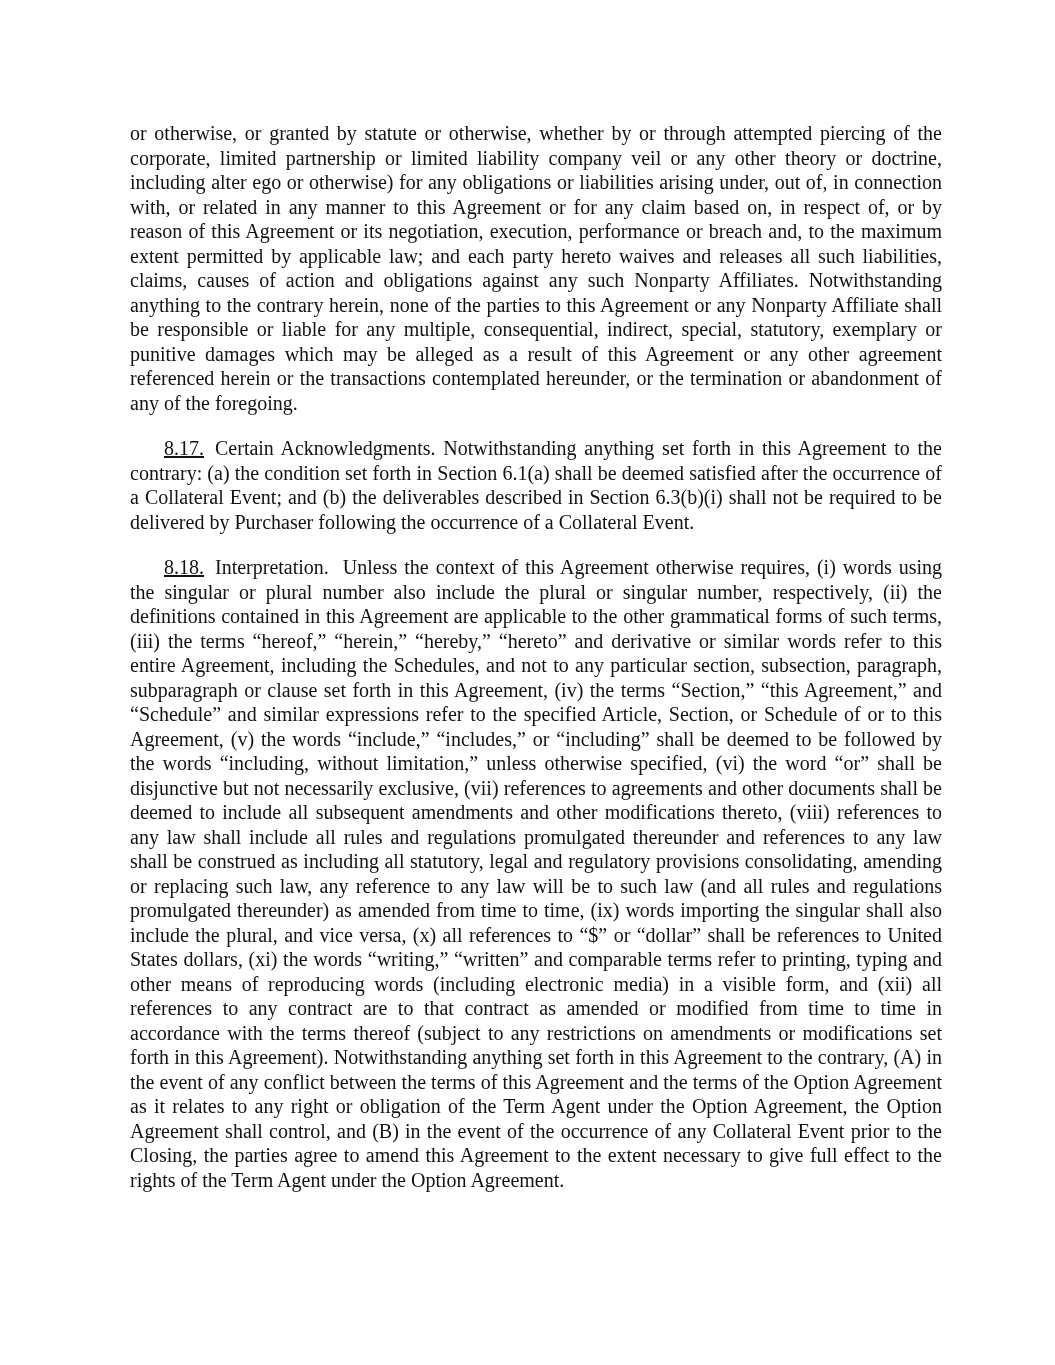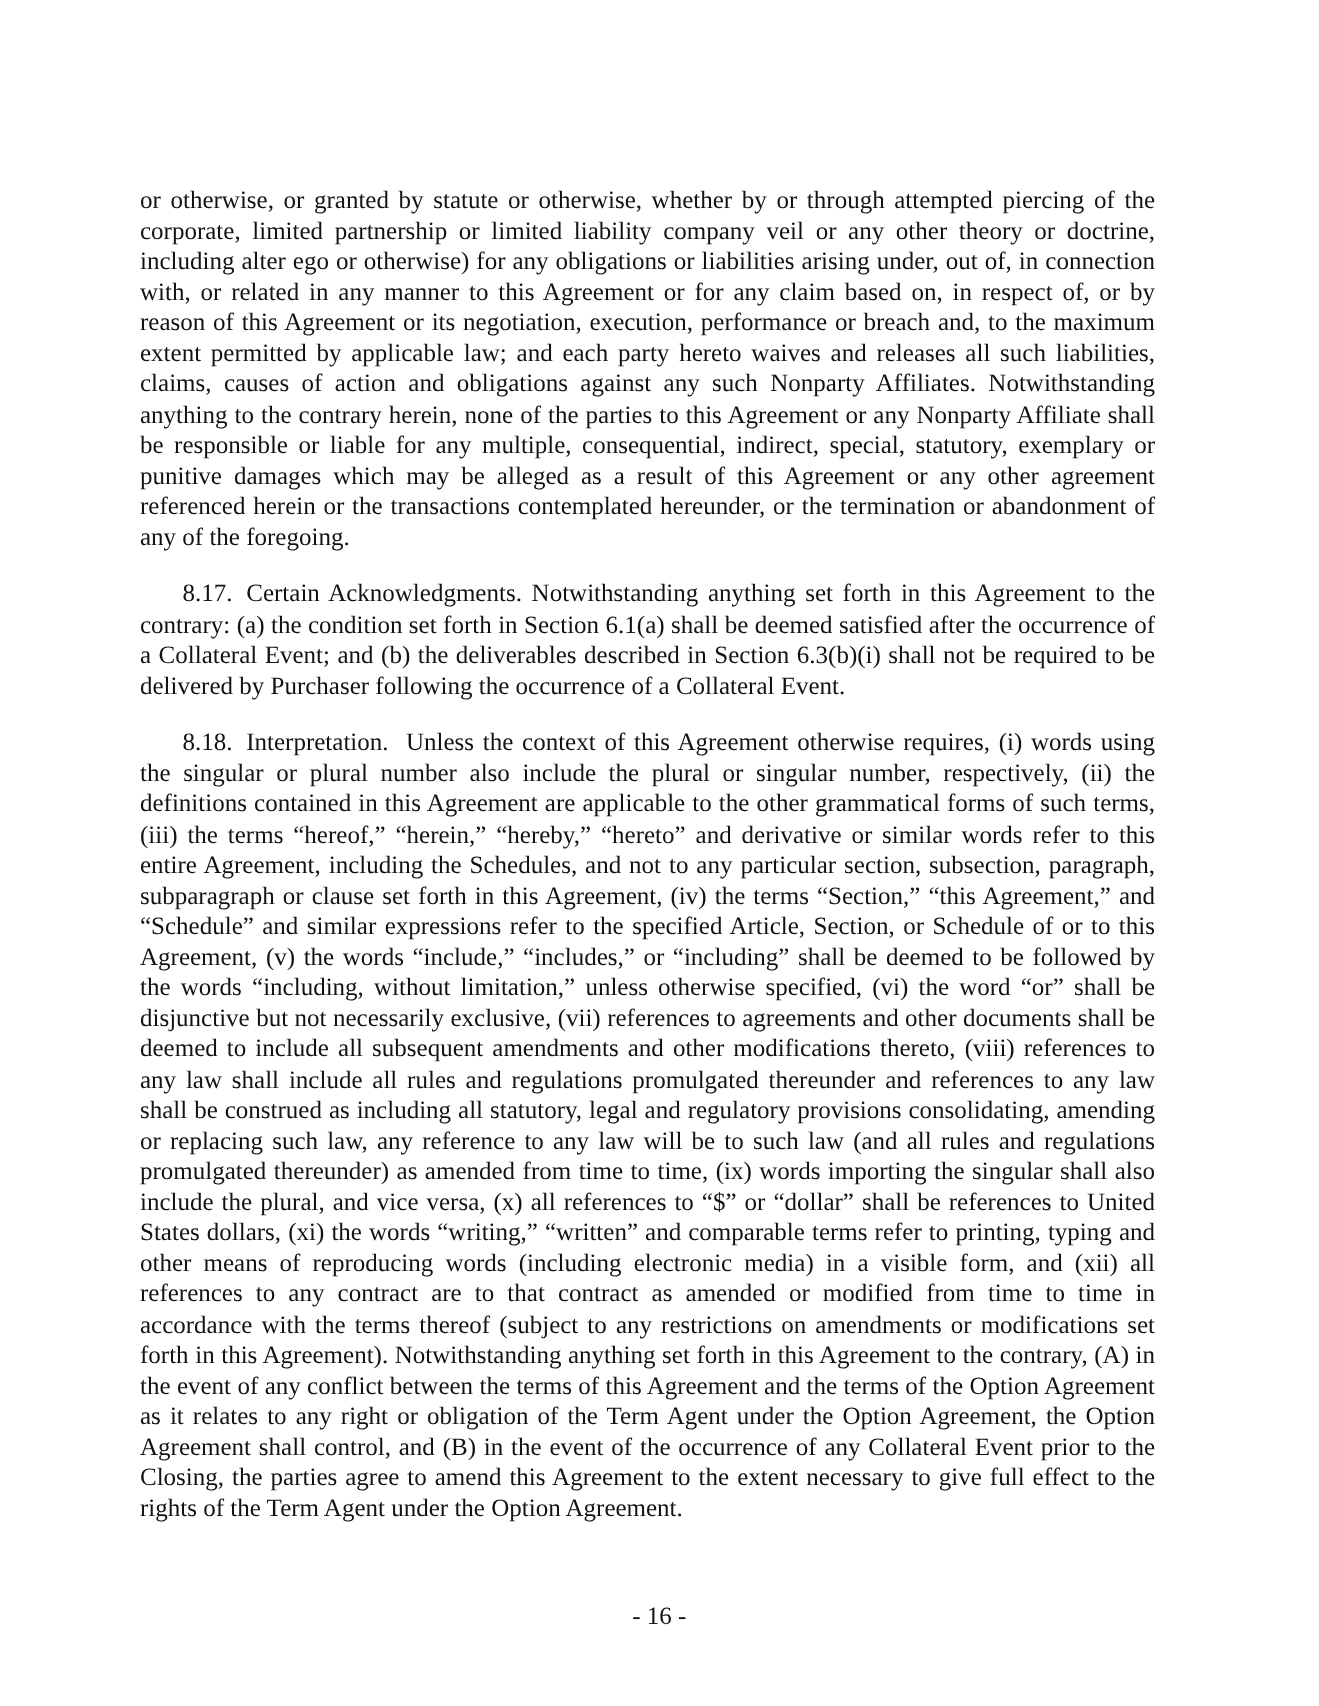--- a/index.html
+++ b/index.html
@@ -11,36 +11,36 @@
     position: relative;
     width: 1055px;
     height: 1365px;
     background: #ffffff;
     color: #121212;
     font-family: "Liberation Serif", "DejaVu Serif", serif;
     overflow: hidden;
   }
   .body-text {
     position: absolute;
-    left: 112px;
+    left: 130px;
     top: 121px;
     width: 812px;
     font-size: 20px;
     line-height: 24.5px;
     text-align: justify;
-    margin-top: 27px;
   }
   .para {
     margin: 0 0 21px 0;
   }
   .para.indent {
     text-indent: 34px;
   }
   .secnum {
     margin-right: 11px;
+    text-decoration: underline;
   }
   .u {
   }
   .page-footer {
     position: absolute;
     left: 0;
     top: 1281px;
     width: 1055px;
     text-align: center;
     font-size: 20px;
@@ -55,17 +55,14 @@
   <main class="body-text">
 
     <p class="para"><span>or otherwise, or granted by statute or otherwise, whether by or through attempted piercing of the corporate, limited partnership or limited liability company veil or any other theory or doctrine, including alter ego or otherwise) for any obligations or liabilities arising under, out of, in connection with, or related in any manner to this Agreement or for any claim based on, in respect of, or by reason of this Agreement or its negotiation, execution, performance or breach and, to the maximum extent permitted by applicable law; and each party hereto waives and releases all such liabilities, claims, causes of action and obligations against any such Nonparty Affiliates. Notwithstanding anything to the contrary herein, none of the parties to this Agreement or any Nonparty Affiliate shall be responsible or liable for any multiple, consequential, indirect, special, statutory, exemplary or punitive damages which may be alleged as a result of this Agreement or any other agreement referenced herein or the transactions contemplated hereunder, or the termination or abandonment of any of the foregoing.</span></p>
 
     <p class="para indent"><span class="secnum">8.17.</span><span class="u">Certain Acknowledgments</span><span>. Notwithstanding anything set forth in this Agreement to the contrary: (a) the condition set forth in </span><span class="u">Section 6.1(a)</span><span> shall be deemed satisfied after the occurrence of a Collateral Event; and (b) the deliverables described in </span><span class="u">Section 6.3(b)(i)</span><span> shall not be required to be delivered by Purchaser following the occurrence of a Collateral Event.</span></p>
 
     <p class="para indent"><span class="secnum">8.18.</span><span class="u">Interpretation</span><span>.&nbsp; Unless the context of this Agreement otherwise requires, (i) words using the singular or plural number also include the plural or singular number, respectively, (ii) the definitions contained in this Agreement are applicable to the other grammatical forms of such terms, (iii) the terms “hereof,” “herein,” “hereby,” “hereto” and derivative or similar words refer to this entire Agreement, including the Schedules, and not to any particular section, subsection, paragraph, subparagraph or clause set forth in this Agreement, (iv) the terms “Section,” “this Agreement,” and “Schedule” and similar expressions refer to the specified Article, Section, or Schedule of or to this Agreement, (v) the words “include,” “includes,” or “including” shall be deemed to be followed by the words “including, without limitation,” unless otherwise specified, (vi) the word “or” shall be disjunctive but not necessarily exclusive, (vii) references to agreements and other documents shall be deemed to include all subsequent amendments and other modifications thereto, (viii) references to any law shall include all rules and regulations promulgated thereunder and references to any law shall be construed as including all statutory, legal and regulatory provisions consolidating, amending or replacing such law, any reference to any law will be to such law (and all rules and regulations promulgated thereunder) as amended from time to time, (ix) words importing the singular shall also include the plural, and vice versa, (x) all references to “$” or “dollar” shall be references to United States dollars, (xi) the words “writing,” “written” and comparable terms refer to printing, typing and other means of reproducing words (including electronic media) in a visible form, and (xii) all references to any contract are to that contract as amended or modified from time to time in accordance with the terms thereof (subject to any restrictions on amendments or modifications set forth in this Agreement). Notwithstanding anything set forth in this Agreement to the contrary, (A) in the event of any conflict between the terms of this Agreement and the terms of the Option Agreement as it relates to any right or obligation of the Term Agent under the Option Agreement, the Option Agreement shall control, and (B) in the event of the occurrence of any Collateral Event prior to the Closing, the parties agree to amend this Agreement to the extent necessary to give full effect to the rights of the Term Agent under the Option Agreement.</span></p>
 
   </main>
 
-  <footer class="page-footer">
-    <span>- 16 -</span>
-  </footer>
 
 </div>
 
 </body></html>

